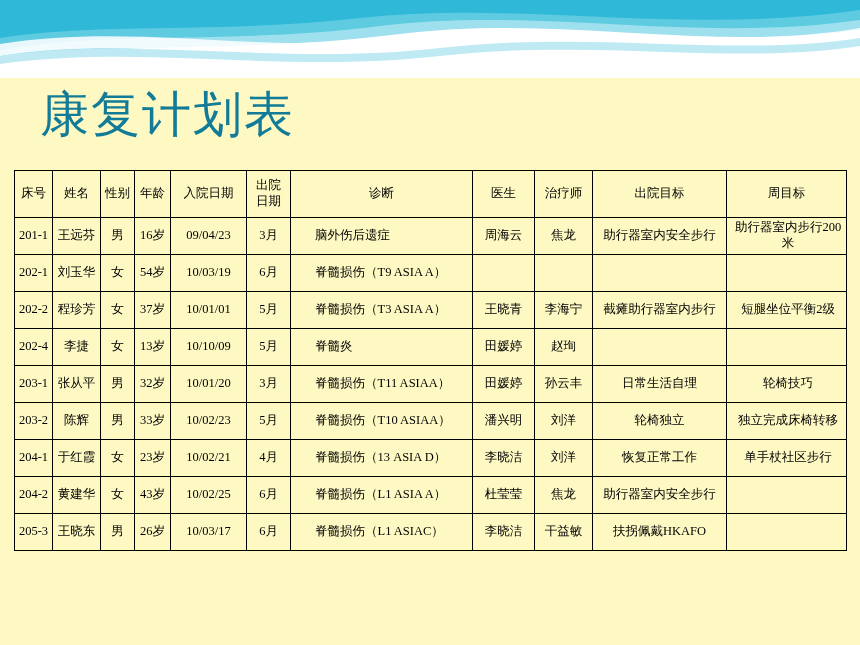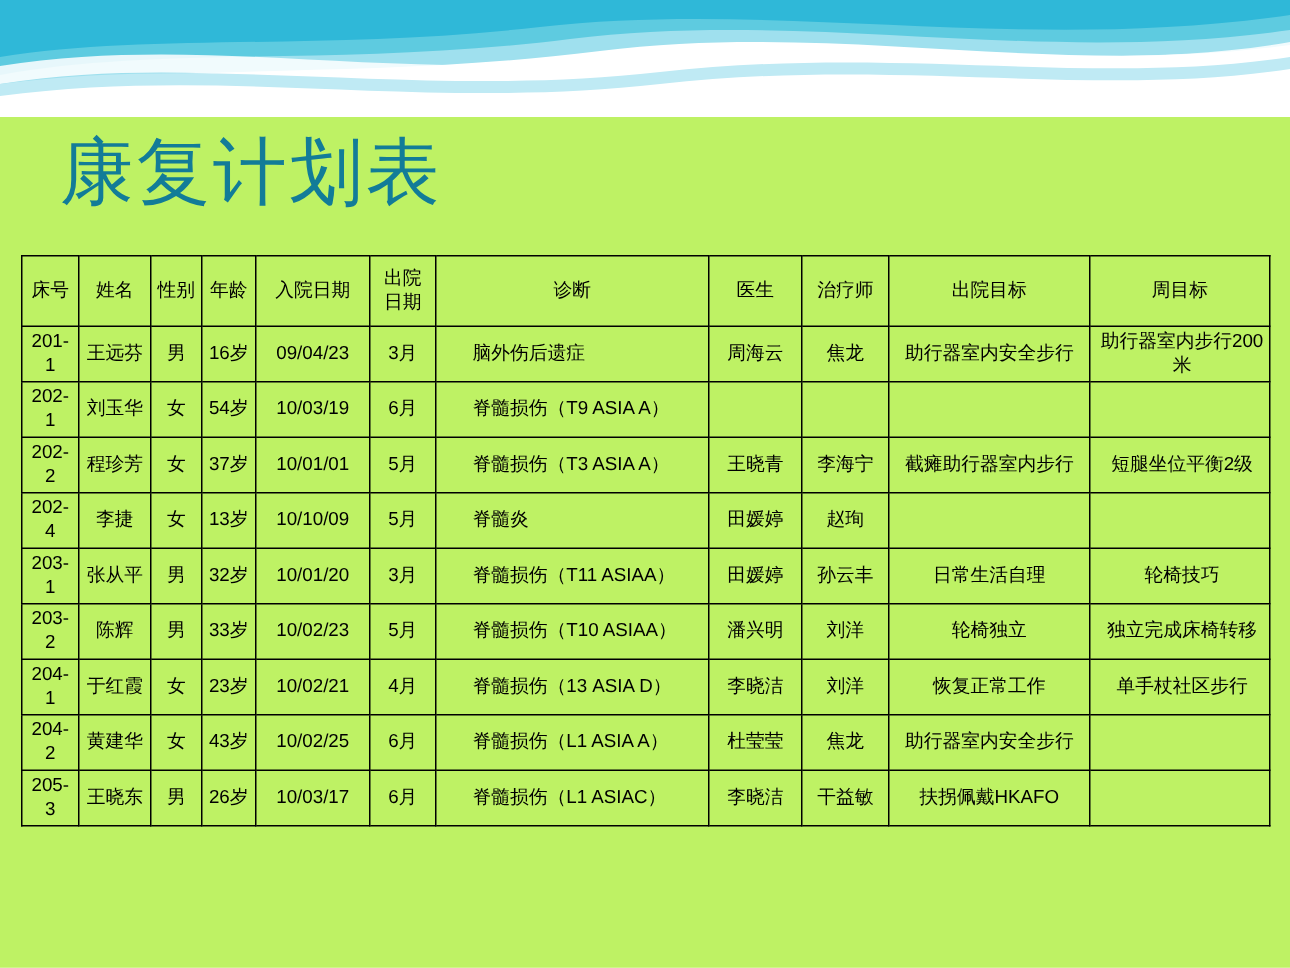--- a/index.html
+++ b/index.html
@@ -11,21 +11,21 @@
     height: 645px;
     background: #ffffff;
     font-family: "Liberation Sans", sans-serif;
     overflow: hidden;
     position: relative;
   }
   .slide {
     position: relative;
     width: 860px;
     height: 645px;
-    background: #bef264;
+    background: #fef9c3;
     overflow: hidden;
   }
   .banner {
     position: absolute;
     top: 0;
     left: 0;
     width: 860px;
     height: 78px;
     overflow: hidden;
   }
@@ -44,21 +44,21 @@
   }
   .table-wrap {
     position: absolute;
     left: 14px;
     top: 170px;
     width: 832px;
   }
   table.plan {
     border-collapse: collapse;
     width: 832px;
-    font-family: Liberation Sans, sans-serif;
+    font-family: Liberation Serif, serif;
     table-layout: fixed;
   }
   table.plan th, table.plan td {
     border: 1px solid #000000;
     font-size: 12.5px;
     color: #000000;
     padding: 2px 3px;
     vertical-align: middle;
     line-height: 1.25;
   }

